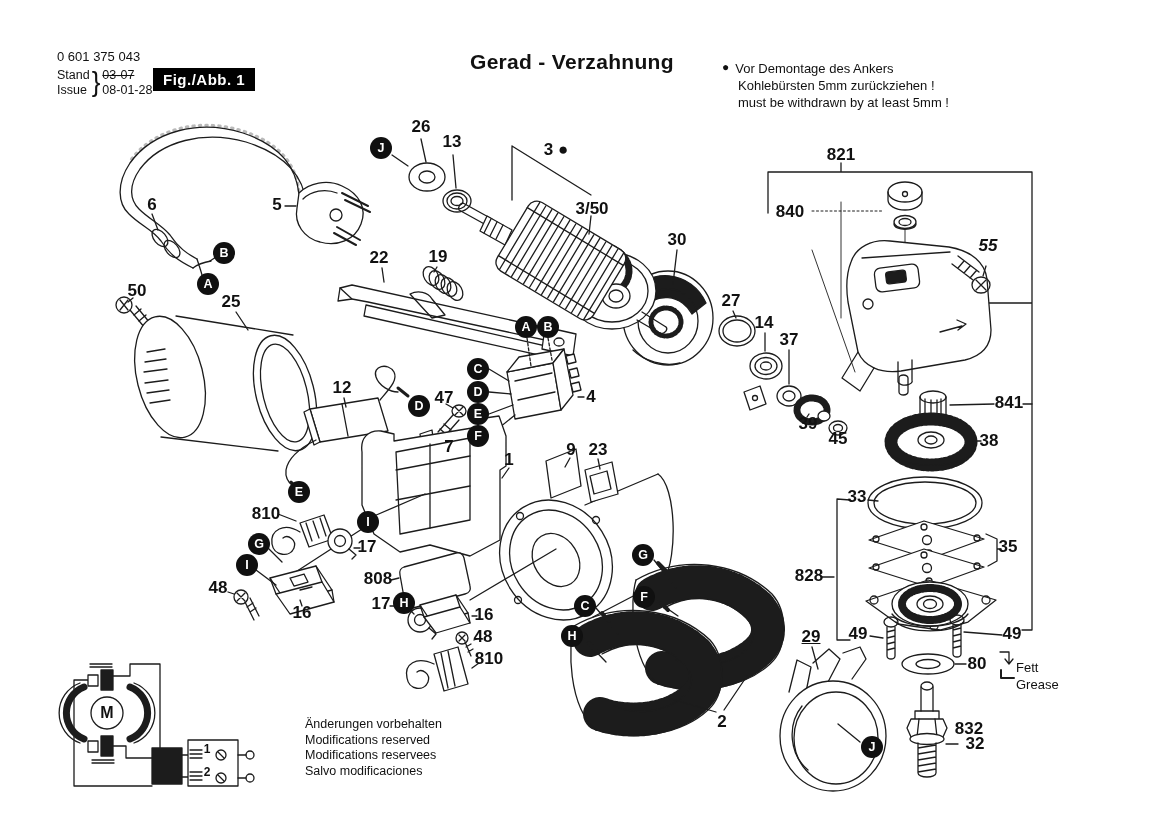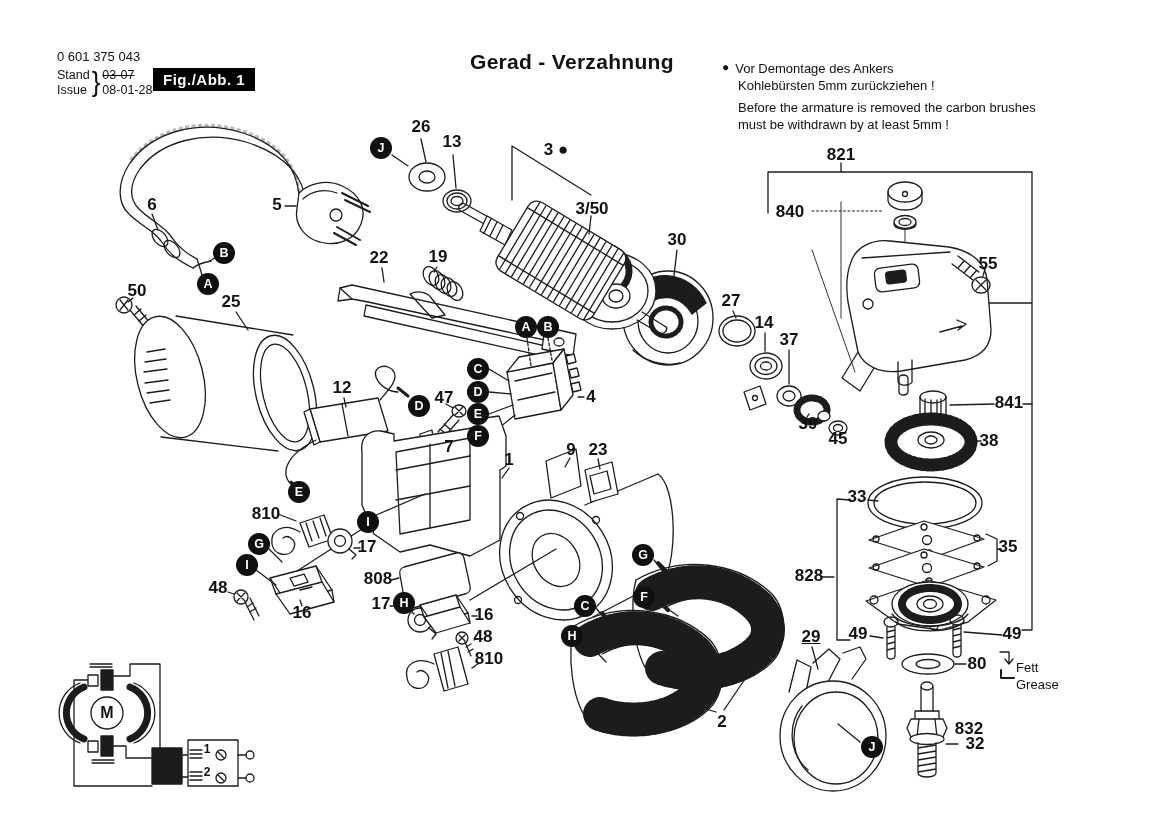--- a/index.html
+++ b/index.html
@@ -400,21 +400,20 @@
   </div>
   <div class="abs fig-badge">Fig./Abb. 1</div>
   <div class="abs title">Gerad - Verzahnung</div>
 
   <div class="abs note">
     <div class="row">
       <span class="bullet">●</span>
       <span>Vor Demontage des Ankers</span>
     </div>
     <div class="cont">Kohlebürsten 5mm zurückziehen !</div>
-    <div class="en">Before the armature is removed the carbon brushes</div>
     <div class="cont">must be withdrawn by at least 5mm !</div>
   </div>
 
   <div id="labels-layer">
       <div class="part-label" style="left: 421px; top: 127px;">26</div>
       <div class="part-label" style="left: 452px; top: 142px;">13</div>
       <div class="part-label" style="left: 556px; top: 150px;">3 ●</div>
       <div class="part-label" style="left: 592px; top: 209px;">3/50</div>
       <div class="part-label" style="left: 277px; top: 205px;">5</div>
       <div class="part-label" style="left: 152px; top: 205px;">6</div>
@@ -441,21 +440,21 @@
       <div class="part-label" style="left: 302px; top: 613px;">16</div>
       <div class="part-label" style="left: 378px; top: 579px;">808</div>
       <div class="part-label" style="left: 381px; top: 604px;">17</div>
       <div class="part-label" style="left: 484px; top: 615px;">16</div>
       <div class="part-label" style="left: 483px; top: 637px;">48</div>
       <div class="part-label" style="left: 489px; top: 659px;">810</div>
       <div class="part-label" style="left: 722px; top: 722px;">2</div>
       <div class="part-label" style="left: 811px; top: 637px; text-decoration: underline;">29</div>
       <div class="part-label" style="left: 841px; top: 155px;">821</div>
       <div class="part-label" style="left: 790px; top: 212px;">840</div>
-      <div class="part-label" style="left: 988px; top: 264px;">55</div>
+      <div class="part-label" style="left: 988px; top: 246px; font-style: italic;">55</div>
       <div class="part-label" style="left: 1009px; top: 403px;">841</div>
       <div class="part-label" style="left: 989px; top: 441px;">38</div>
       <div class="part-label" style="left: 857px; top: 497px;">33</div>
       <div class="part-label" style="left: 1008px; top: 547px;">35</div>
       <div class="part-label" style="left: 809px; top: 576px;">828</div>
       <div class="part-label" style="left: 858px; top: 634px;">49</div>
       <div class="part-label" style="left: 1012px; top: 634px;">49</div>
       <div class="part-label" style="left: 977px; top: 664px;">80</div>
       <div class="part-label" style="left: 969px; top: 729px;">832</div>
       <div class="part-label" style="left: 975px; top: 744px;">32</div>
@@ -483,14 +482,20 @@
 
   <div class="abs grease" style="left:1016px;top:648px;">
     <div>Fett</div>
     <div>Grease</div>
   </div>
 
   <div class="schem-label" style="left:107px;top:713px;font-size:16px;">M</div>
   <div class="schem-label" style="left:207px;top:749px;font-size:12px;">1</div>
   <div class="schem-label" style="left:207px;top:772px;font-size:12px;">2</div>
 
+  <div class="abs footer">
+    <div>Änderungen vorbehalten</div>
+    <div>Modifications reserved</div>
+    <div>Modifications reservees</div>
+    <div>Salvo modificaciones</div>
+  </div>
 
 </div>
 
 </body></html>

